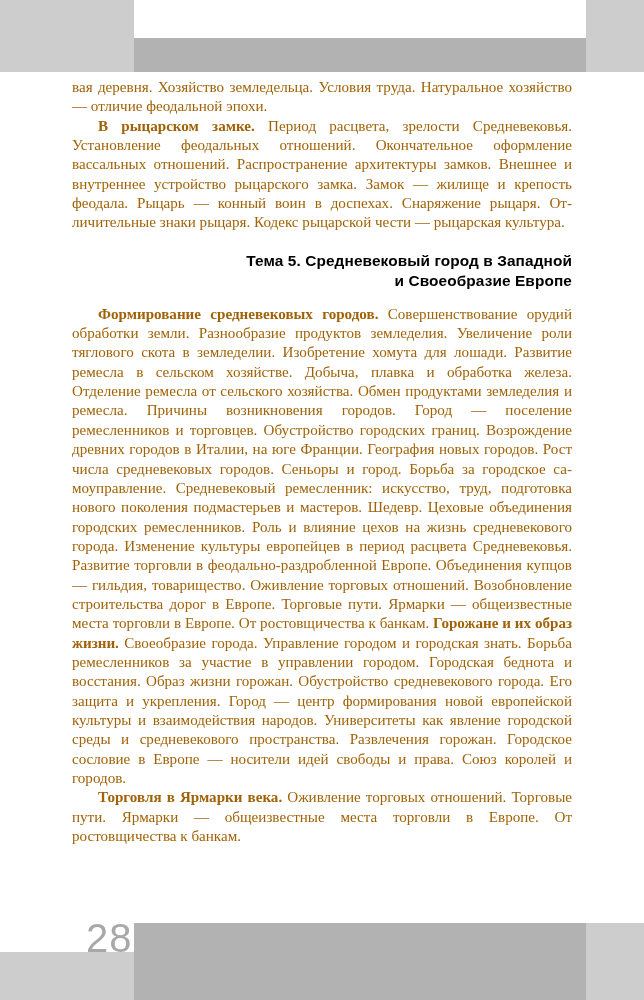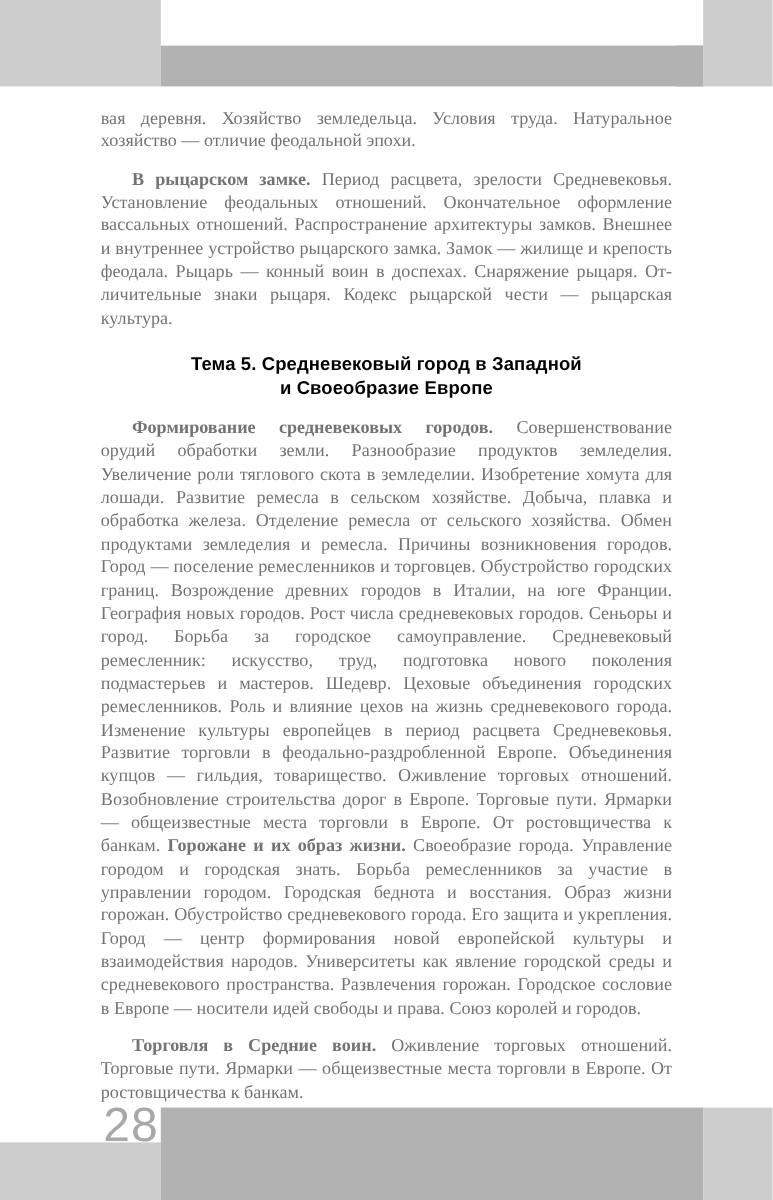--- a/index.html
+++ b/index.html
@@ -61,46 +61,46 @@
 
   
   .column {
     position: absolute;
     left: 72px;
     top: 78px;
     width: 500px;
   }
 
   p.body {
-    margin: 12px;
+    margin: 0;
     font-size: 15.1px;
     line-height: 19.35px;
     text-align: justify;
     text-justify: inter-word;
-    color: #737373;
+    color: #a16207;
     hyphens: manual;
   }
   p.body + p.body {
     margin-top: 0;
   }
   p.indent {
     text-indent: 26px;
   }
   .runin {
     font-weight: bold;
     font-family: Liberation Serif, serif;
   }
 
   h2.topic {
     margin: 18px 0 14px 0;
     font-family: "Liberation Sans", "DejaVu Sans", sans-serif;
     font-size: 15.4px;
     font-weight: bold;
     line-height: 20px;
-    text-align: center;
+    text-align: right;
     color: #000000;
     letter-spacing: 0.1px;
   }
   h2.topic .line {
     display: block;
   }
 
   
   .folio {
     position: absolute;
@@ -139,20 +139,20 @@
     <h2 class="topic">
       <span class="line">Тема 5. Средневековый город в Западной</span>
       <span class="line">и Своеобразие Европе</span>
     </h2>
 
     <p class="body indent">
       <span class="runin">Формирование средневековых городов.</span><span> Совершенство­вание орудий обработки земли. Разнообразие продуктов зем­леделия. Увеличение роли тяглового скота в земледелии. Изо­бретение хомута для лошади. Развитие ремесла в сельском хозяйстве. Добыча, плавка и обработка железа. Отделение ремесла от сельского хозяйства. Обмен продуктами земледе­лия и ремесла. Причины возникновения городов. Город — поселение ремесленников и торговцев. Обустройство город­ских границ. Возрождение древних городов в Италии, на юге Франции. География новых городов. Рост числа средне­вековых городов. Сеньоры и город. Борьба за городское са­моуправление. Средневековый ремесленник: искусство, труд, подготовка нового поколения подмастерьев и мастеров. Ше­девр. Цеховые объединения городских ремесленников. Роль и влияние цехов на жизнь средневекового города. Измене­ние культуры европейцев в период расцвета Средневеко­вья. Развитие торговли в феодально-раздробленной Европе. Объединения купцов — гильдия, товарищество. Оживление торговых отношений. Возобновление строительства дорог в Европе. Торговые пути. Ярмарки — общеизвестные места торговли в Европе. От ростовщичества к банкам. </span><span class="runin">Горожане и их образ жизни.</span><span> Своеобразие города. Управление горо­дом и городская знать. Борьба ремесленников за участие в управлении городом. Городская беднота и восстания. Образ жизни горожан. Обустройство средневекового города. Его защита и укрепления. Город — центр формирования но­вой европейской культуры и взаимодействия народов. Уни­верситеты как явление городской среды и средневекового пространства. Развлечения горожан. Городское сословие в Европе — носители идей свободы и права. Союз королей и городов.</span>
     </p>
 
     <p class="body indent">
-      <span class="runin">Торговля в Средние воин.</span><span> Оживление торговых отноше­ний. Торговые пути. Ярмарки — общеизвестные места тор­говли в Европе. От ростовщичества к банкам.</span>
+      <span class="runin">Торговля в Ярмарки века.</span><span> Оживление торговых отноше­ний. Торговые пути. Ярмарки — общеизвестные места тор­говли в Европе. От ростовщичества к банкам.</span>
     </p>
 
   </div>
 
   <div class="folio">28</div>
 
 </div>
 
 </body></html>

